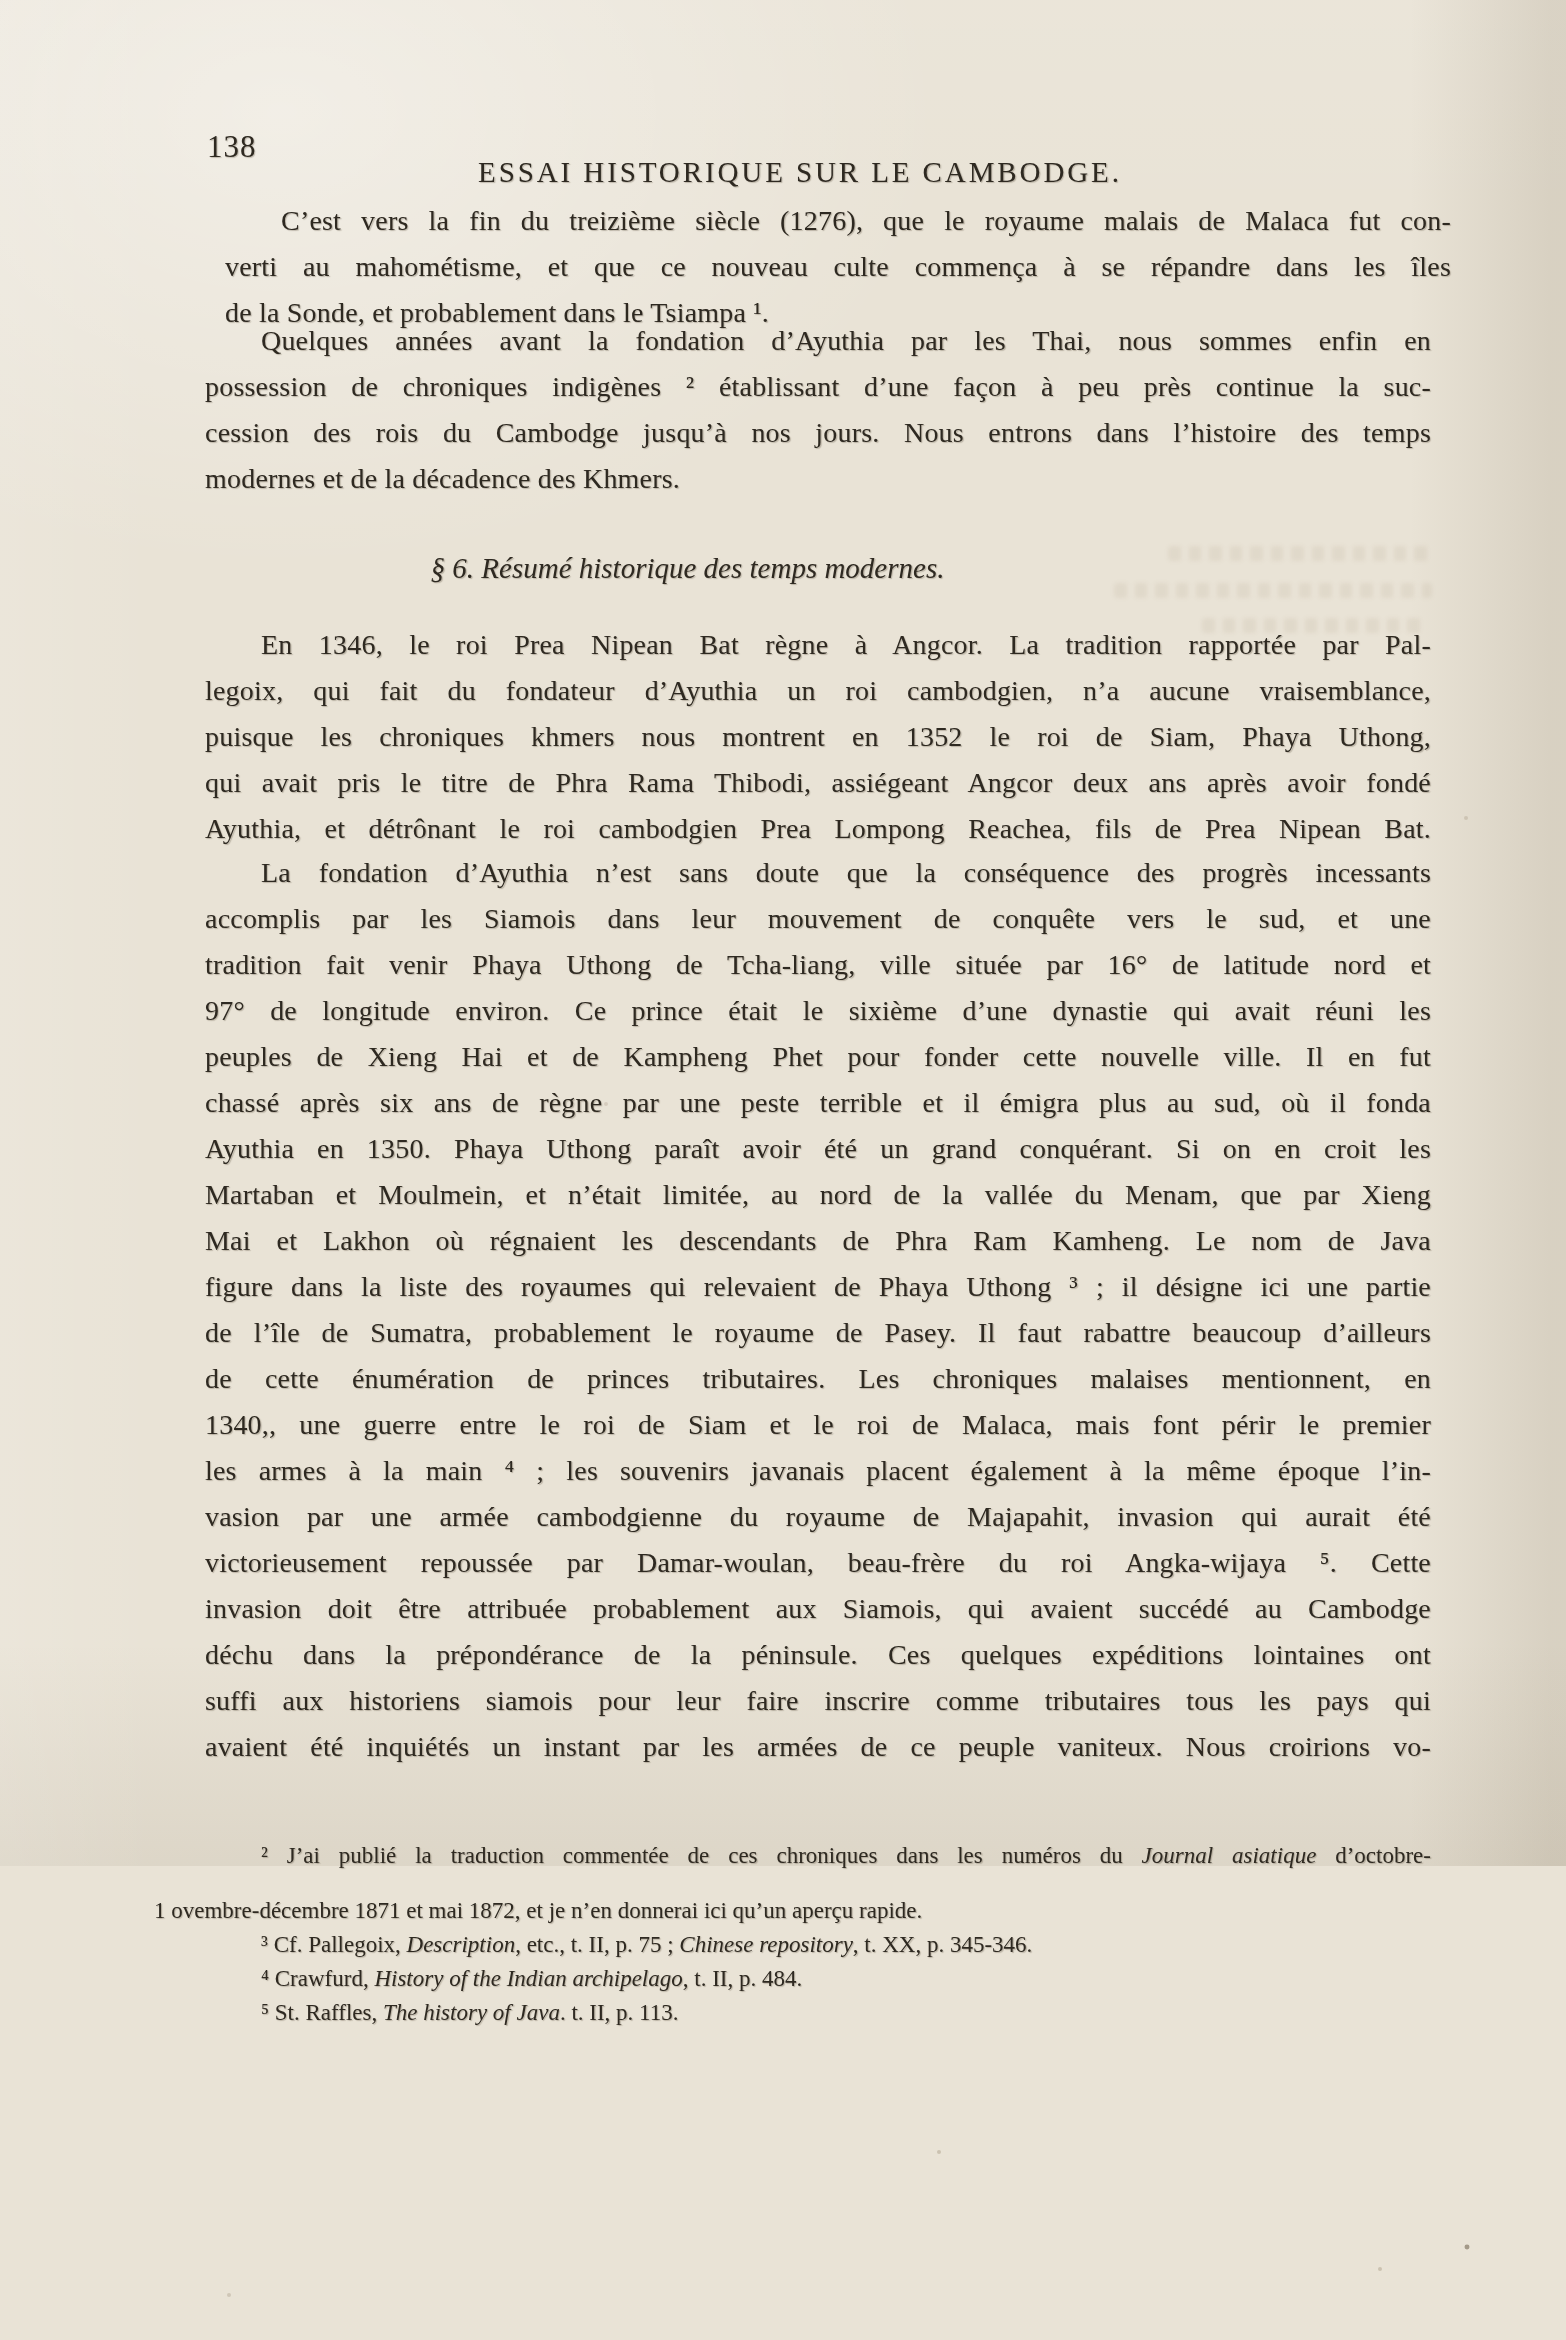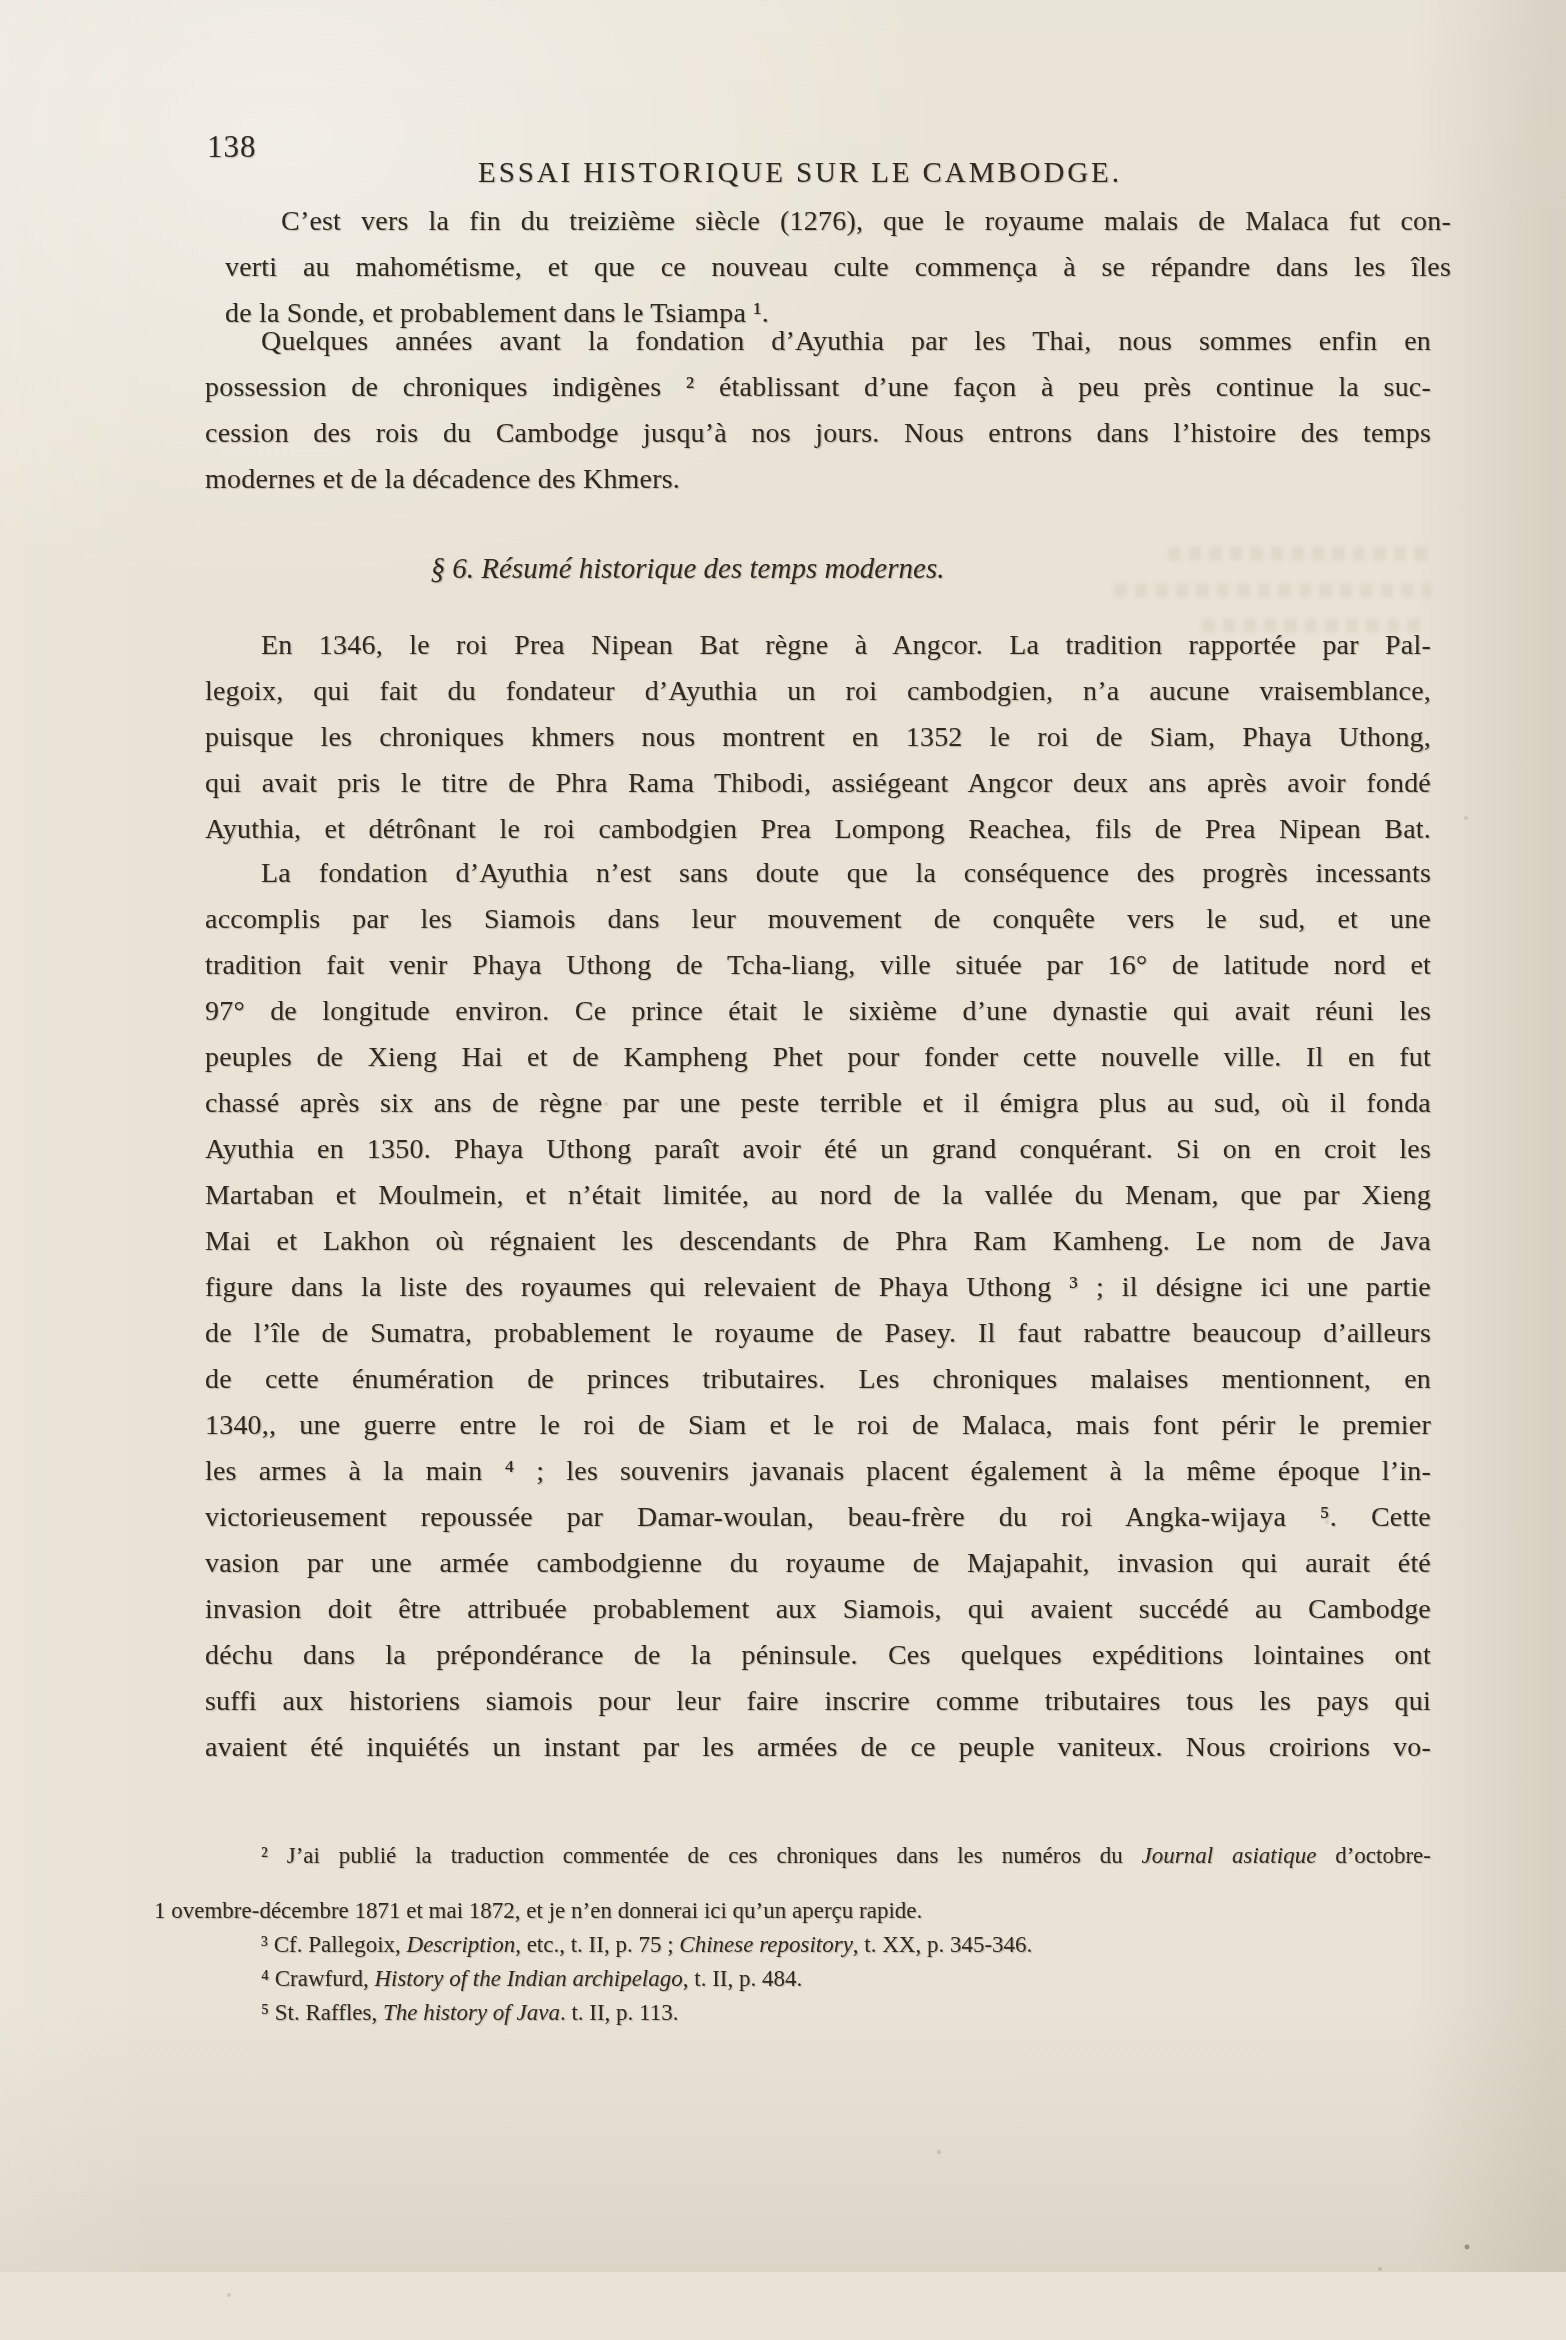--- a/index.html
+++ b/index.html
@@ -2,21 +2,21 @@
 <html lang="fr"><head>
 <meta charset="utf-8">
 <style>
   html,body{margin:0;padding:0;}
   body{
     width:1566px;height:2341px;overflow:hidden;
     background:#e9e3d6;
     font-family:"Liberation Serif", serif;
   }
   .page{
-    position:relative;width:1566px;height:2272px;
+    position:relative;width:1566px;height:1866px;
     background:
       radial-gradient(1073px 741px at 18% 6%, rgba(255,255,255,.38), rgba(255,255,255,0) 62%),
       linear-gradient(90deg, rgba(255,255,255,.10) 0%, rgba(255,255,255,0) 10%, rgba(113,98,72,0) 90%, rgba(113,98,72,.14) 99%),
       linear-gradient(180deg, rgba(255,255,255,.08) 0%, rgba(113,98,72,0) 12%, rgba(113,98,72,0) 88%, rgba(113,98,72,.10) 100%),
       #e9e3d6;
     color:#2e2921;
   }
   .ink{
     text-shadow: 1.1px 1.4px 1px rgba(92,78,60,.33);
   }
@@ -108,22 +108,22 @@
           <div class="line jl"><span>peuples de Xieng Hai et de Kampheng Phet pour fonder cette nouvelle ville. Il en fut</span></div>
           <div class="line jl"><span>chassé après six ans de règne par une peste terrible et il émigra plus au sud, où il fonda</span></div>
           <div class="line jl"><span>Ayuthia en 1350. Phaya Uthong paraît avoir été un grand conquérant. Si on en croit les</span></div>
           <div class="line jl"><span>Martaban et Moulmein, et n’était limitée, au nord de la vallée du Menam, que par Xieng</span></div>
           <div class="line jl"><span>Mai et Lakhon où régnaient les descendants de Phra Ram Kamheng. Le nom de Java</span></div>
           <div class="line jl"><span>figure dans la liste des royaumes qui relevaient de Phaya Uthong ³ ; il désigne ici une partie</span></div>
           <div class="line jl"><span>de l’île de Sumatra, probablement le royaume de Pasey. Il faut rabattre beaucoup d’ailleurs</span></div>
           <div class="line jl"><span>de cette énumération de princes tributaires. Les chroniques malaises mentionnent, en</span></div>
           <div class="line jl"><span>1340,, une guerre entre le roi de Siam et le roi de Malaca, mais font périr le premier</span></div>
           <div class="line jl"><span>les armes à la main ⁴ ; les souvenirs javanais placent également à la même époque l’in-</span></div>
+          <div class="line jl"><span>vasion par une armée cambodgienne du royaume de Majapahit, invasion qui aurait été</span></div>
           <div class="line jl"><span>victorieusement repoussée par Damar-woulan, beau-frère du roi Angka-wijaya ⁵. Cette</span></div>
-          <div class="line jl"><span>vasion par une armée cambodgienne du royaume de Majapahit, invasion qui aurait été</span></div>
           <div class="line jl"><span>invasion doit être attribuée probablement aux Siamois, qui avaient succédé au Cambodge</span></div>
           <div class="line jl"><span>déchu dans la prépondérance de la péninsule. Ces quelques expéditions lointaines ont</span></div>
           <div class="line jl"><span>suffi aux historiens siamois pour leur faire inscrire comme tributaires tous les pays qui</span></div>
           <div class="line jl"><span>avaient été inquiétés un instant par les armées de ce peuple vaniteux. Nous croirions vo-</span></div>
         </div>
       </div>
     <div class="footnotes ink">
         <div class="line jl ind"><span>² J’ai publié la traduction commentée de ces chroniques dans les numéros du </span><span class="it">Journal asiatique</span><span> d’octobre-</span></div>
         <div class="line out"><span>1 ovembre-décembre 1871 et mai 1872, et je n’en donnerai ici qu’un aperçu rapide.</span></div>
         <div class="line ind"><span>³ Cf. Pallegoix, </span><span class="it">Description</span><span>, etc., t. II, p. 75 ; </span><span class="it">Chinese repository</span><span>, t. XX, p. 345-346.</span></div>

